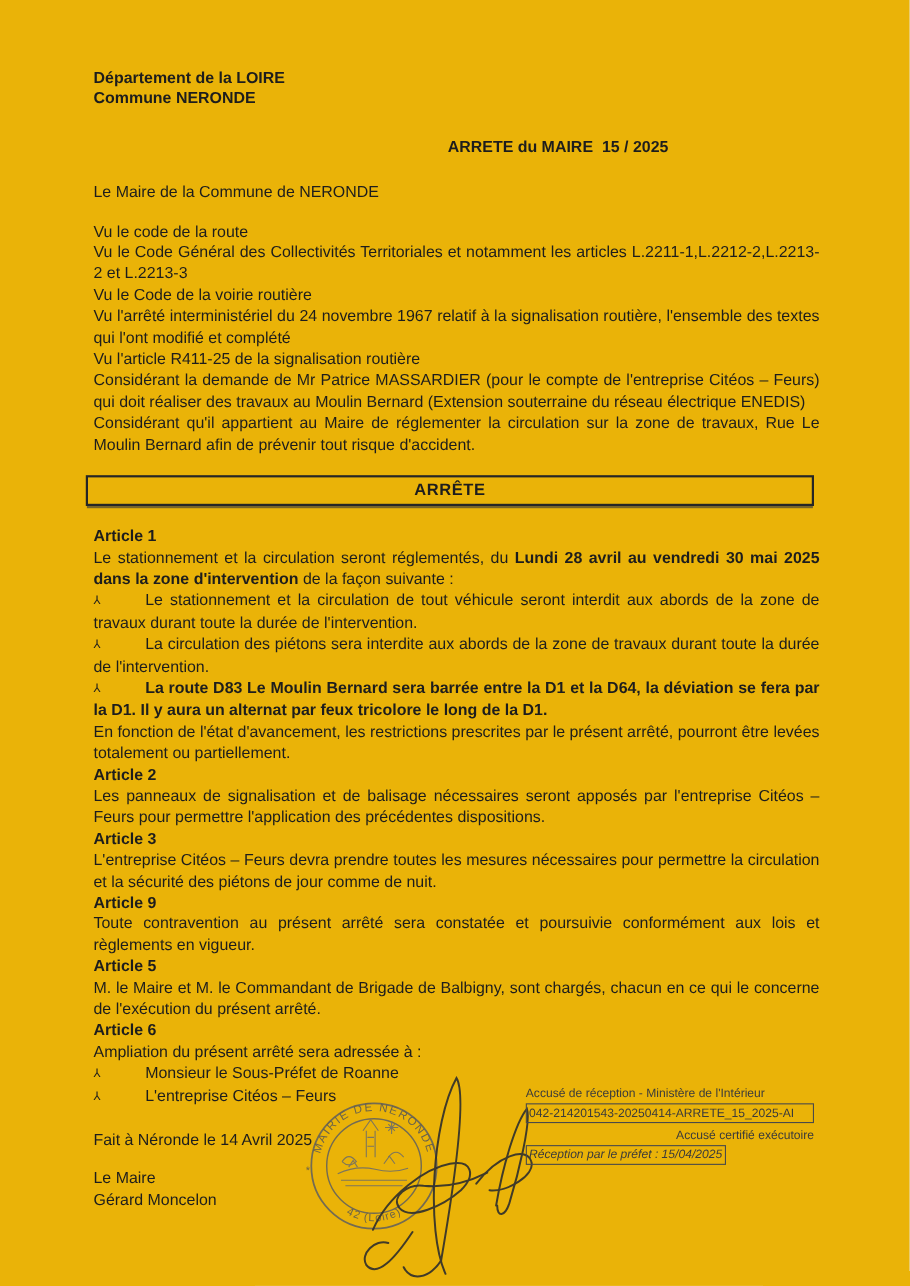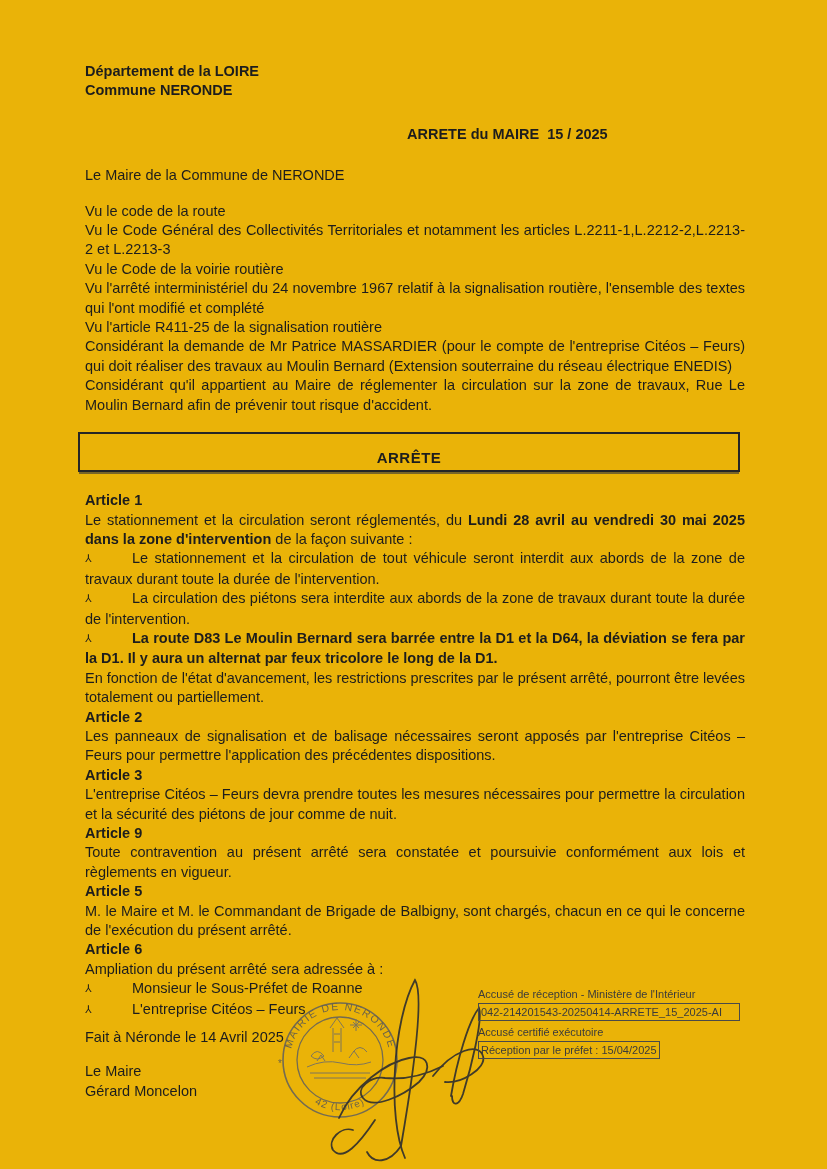--- a/index.html
+++ b/index.html
@@ -13,46 +13,46 @@
   .content p { margin:0; font-size:14.5px; line-height:19.4px; text-align:justify; }
   .b { font-weight:bold; }
   .hdr p { font-weight:bold; text-align:left; }
   .title {
     margin-top:24px !important; margin-left:322px !important;
     font-weight:bold; font-size:15px; text-align:left; white-space:pre;
   }
   .salutation { margin-top:22px !important; text-align:center; }
   .recitals { margin-top:16px; }
   .arrete-box {
-    margin:17px 0 0 -7px; width:658px; padding:15px 0 4px;
+    margin:17px 0 0 -7px; width:658px; padding:3px 0 4px;
     border:2px solid #262626;
     box-shadow:0 3px 0 -1px rgba(60,60,60,.65);
     text-align:center; font-weight:bold; font-size:15px; letter-spacing:.5px;
   }
   .articles { margin-top:19px; }
   .bullet .blt {
     display:inline-block; width:47px; font-size:10.5px;
     transform:translateY(-1px);
     font-family:"DejaVu Sans",sans-serif;
   }
   .closing-block { position:absolute; left:85px; top:986px;margin-top:42px; }
   .closing-block p { margin:0; font-size:14.5px; line-height:19.4px; }
   .signer { margin-top:15px !important; }
   .stamp-sig { position:absolute; left:255px; top:968px; }
   .reception {
     position:absolute; left:478px; top:988px; width:262px;
     font-size:11px; line-height:13px; color:#3b3b3b;
   }
   .rec-label { margin:0; }
-  .rec-label2 { margin:5px 0 0 0; }
+  .rec-label2 { margin:5px 0 0 0;text-align:right; }
   .rec-box {
     border:1px solid #4a4a4a; padding:2px 2px 1px 2px; margin-top:2px;
     white-space:nowrap; overflow:hidden;
   }
-  .rec-box.fit { display:inline-block; }
+  .rec-box.fit { display:inline-block;font-style:italic; }
 </style>
 </head>
 <body>
 
 <div class="page">
 
   <div class="content">
 
     <div class="hdr">
       <p>Département de la LOIRE</p>

